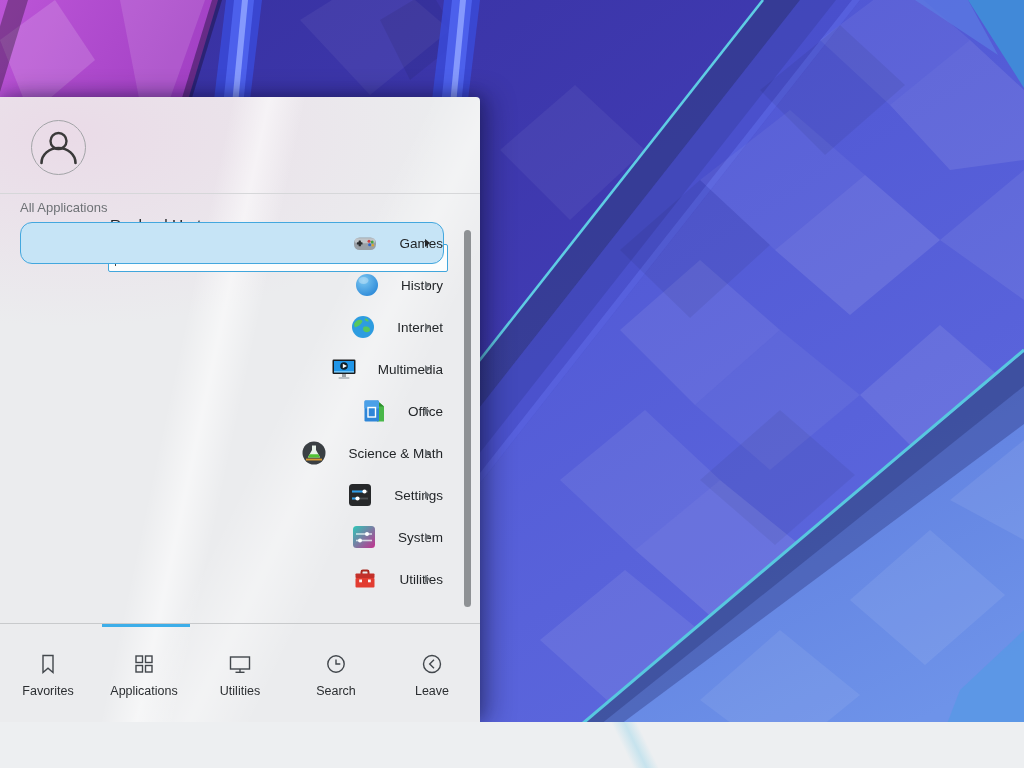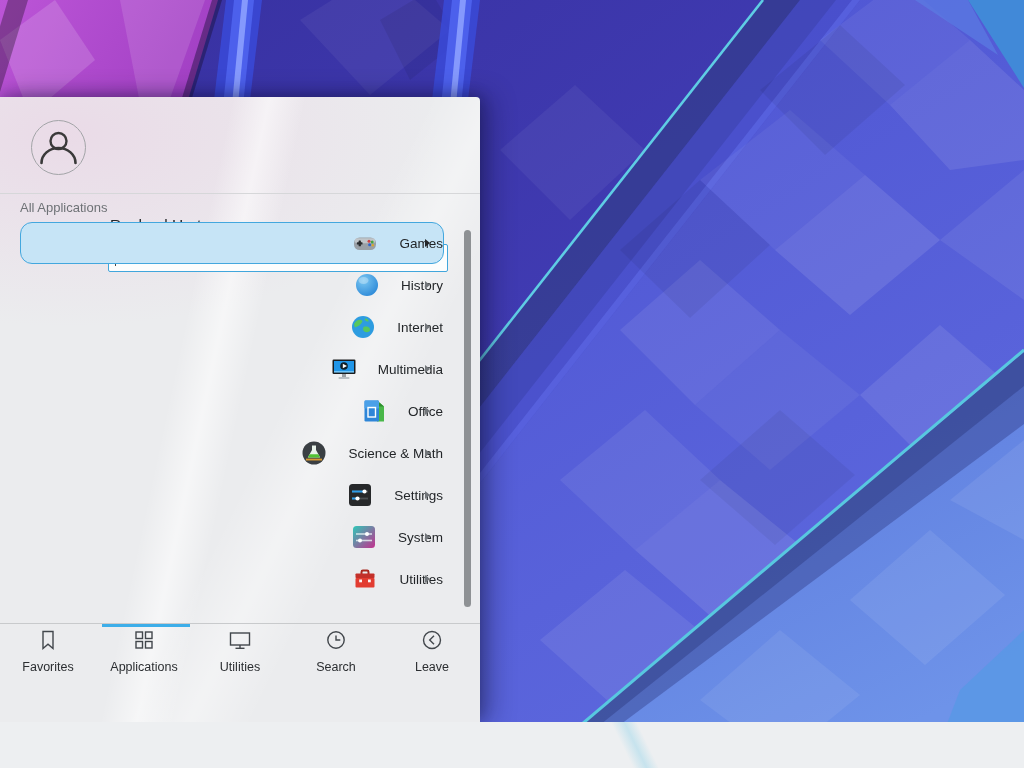--- a/index.html
+++ b/index.html
@@ -33,21 +33,21 @@
     border:1px solid transparent;border-radius:12px;box-sizing:border-box;justify-content:flex-end;}
   .row.selected{background:#c6e4f6;border-color:#43a7de;}
   .ric{width:26px;height:26px;margin-left:12px;margin-right:21px;flex:none;display:flex;}
   .rlabel{font-size:13.5px;color:#232629;}
   .arrow{position:absolute;right:13px;top:50%;margin-top:-4.5px;width:0;height:0;
     border-left:5.5px solid #73777b;border-top:4.5px solid transparent;border-bottom:4.5px solid transparent;}
   .row.selected .arrow{border-left-color:#232629;}
   #scrollbar{position:absolute;right:9px;top:133px;width:7px;height:377px;background:#8e9194;border-radius:4px;}
   #list-bottom-div{top:526px;background:#c8cacc;}
   #tab-indicator{position:absolute;left:102px;top:527px;width:88px;height:3px;background:#3daee9;}
-  #tabbar{position:absolute;left:0;right:0;top:516px;height:92px;display:flex;}
+  #tabbar{position:absolute;left:0;right:0;top:540px;height:92px;display:flex;}
   .tab{flex:1;display:flex;flex-direction:column;align-items:center;padding-top:14px;}
   .tab .tlabel{margin-top:7px;font-size:12.5px;color:#2b2e31;}
 
   
   #taskbar{position:absolute;left:0;top:722px;width:1024px;height:46px;background:#edeff1;}
   #taskbar:after{content:"";position:absolute;inset:0;pointer-events:none;background:
     linear-gradient(64deg, rgba(110,200,230,0) 60.5%, rgba(110,200,230,.30) 61.8%, rgba(110,200,230,0) 63%);}
 </style>
 </head>
 <body>

